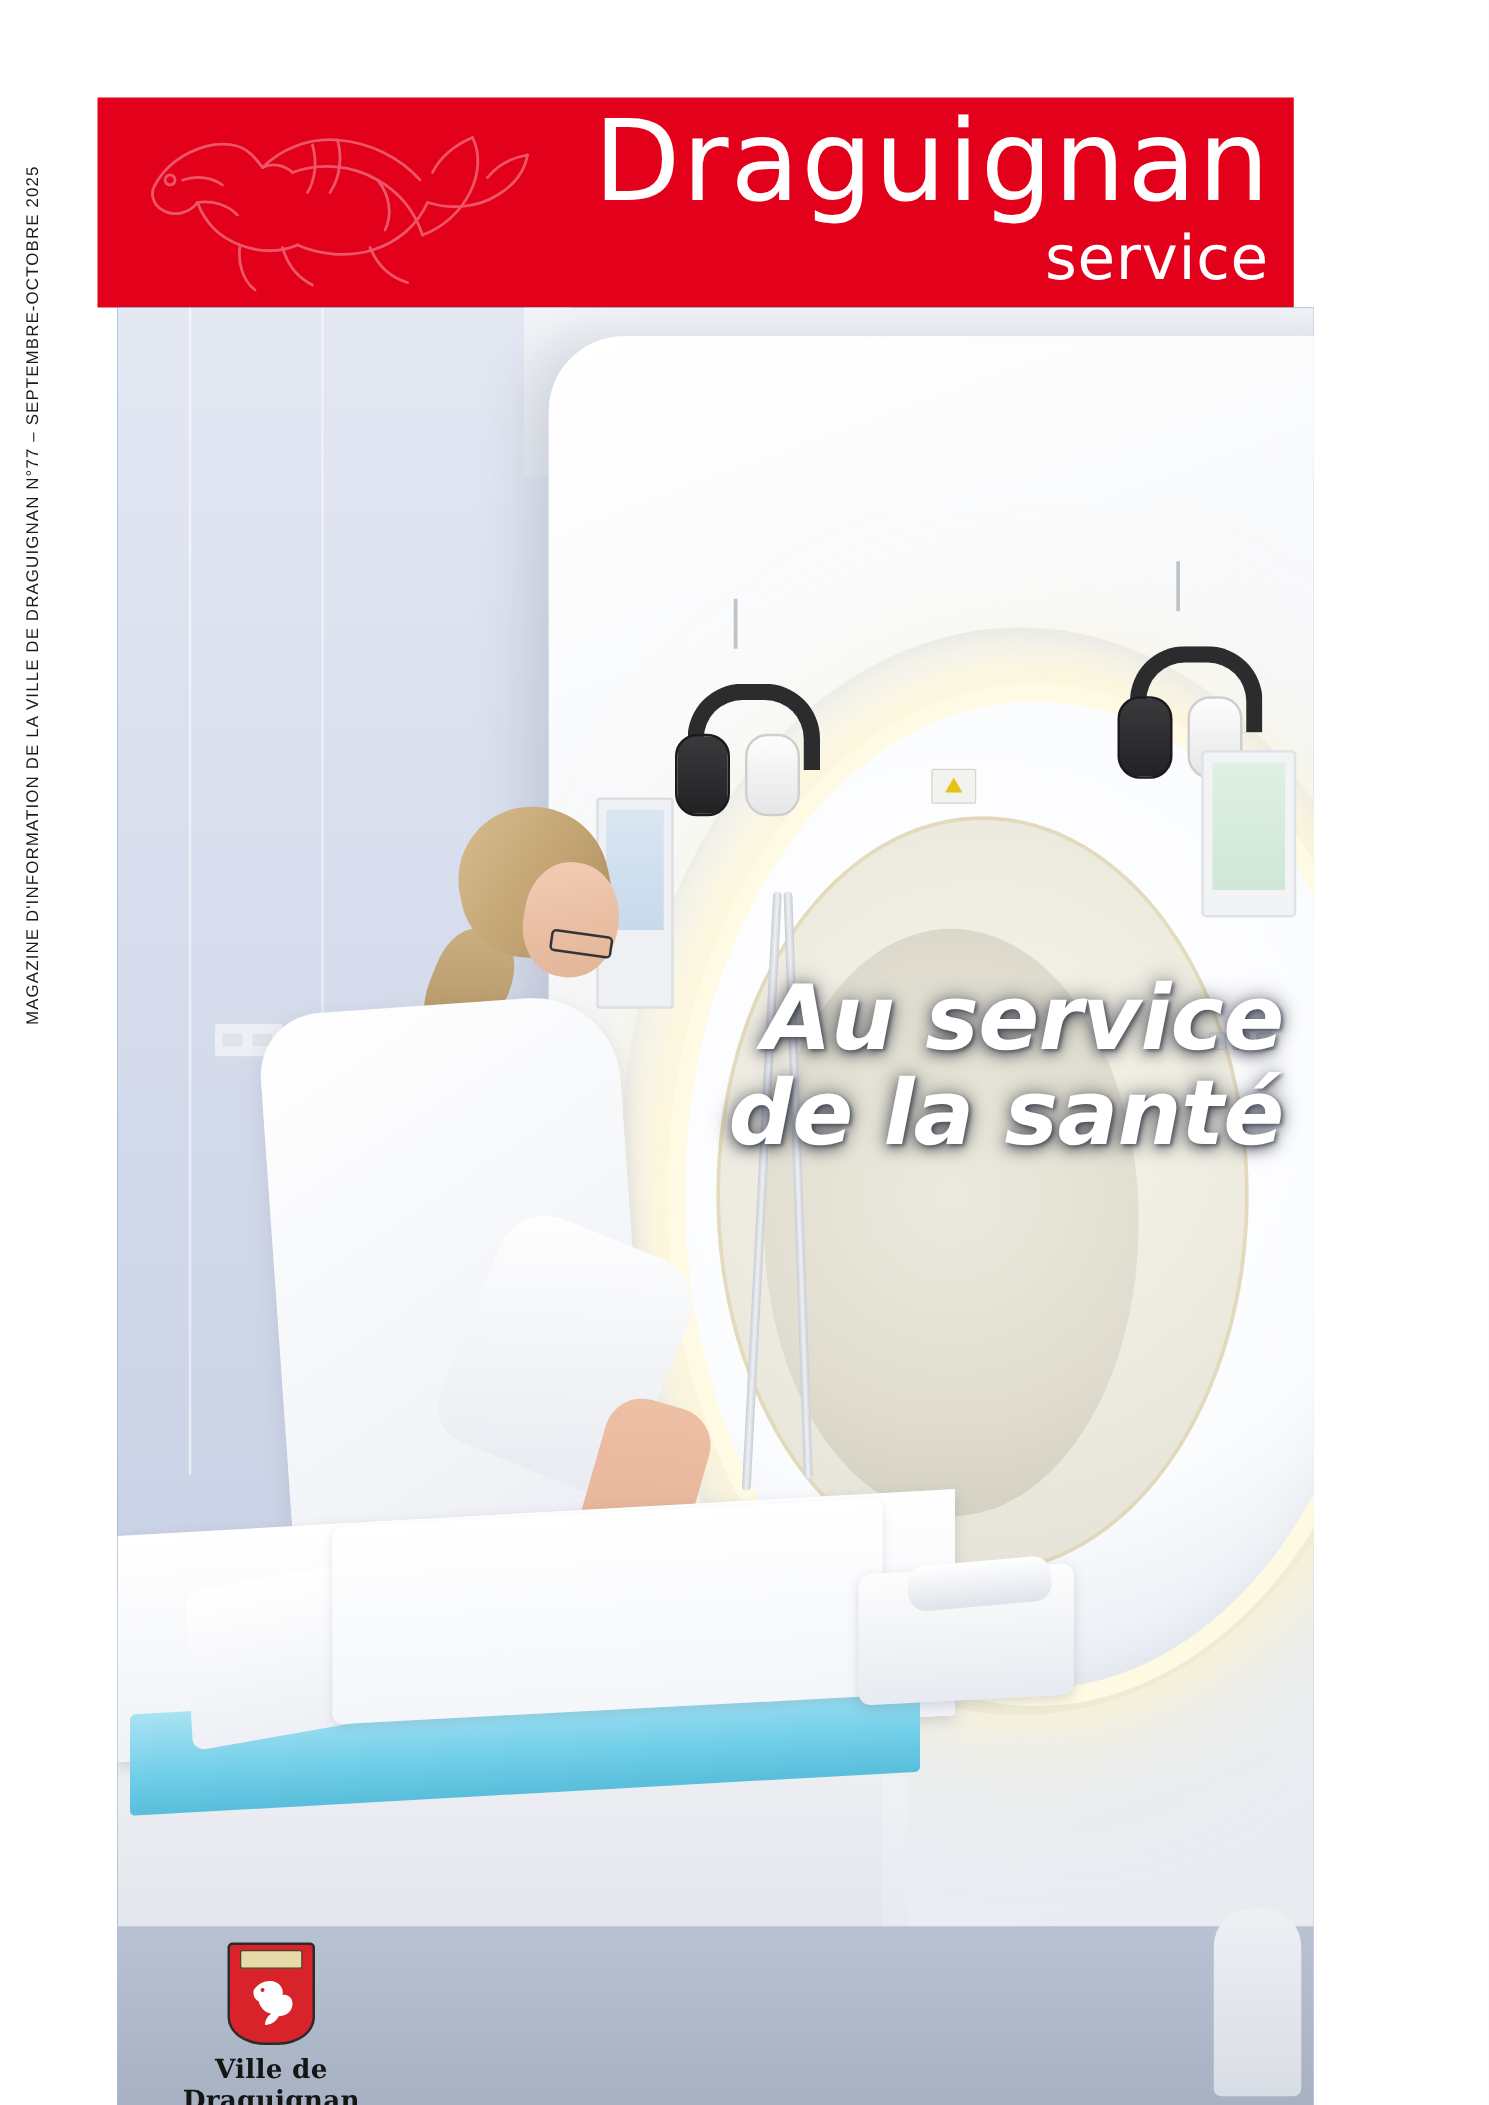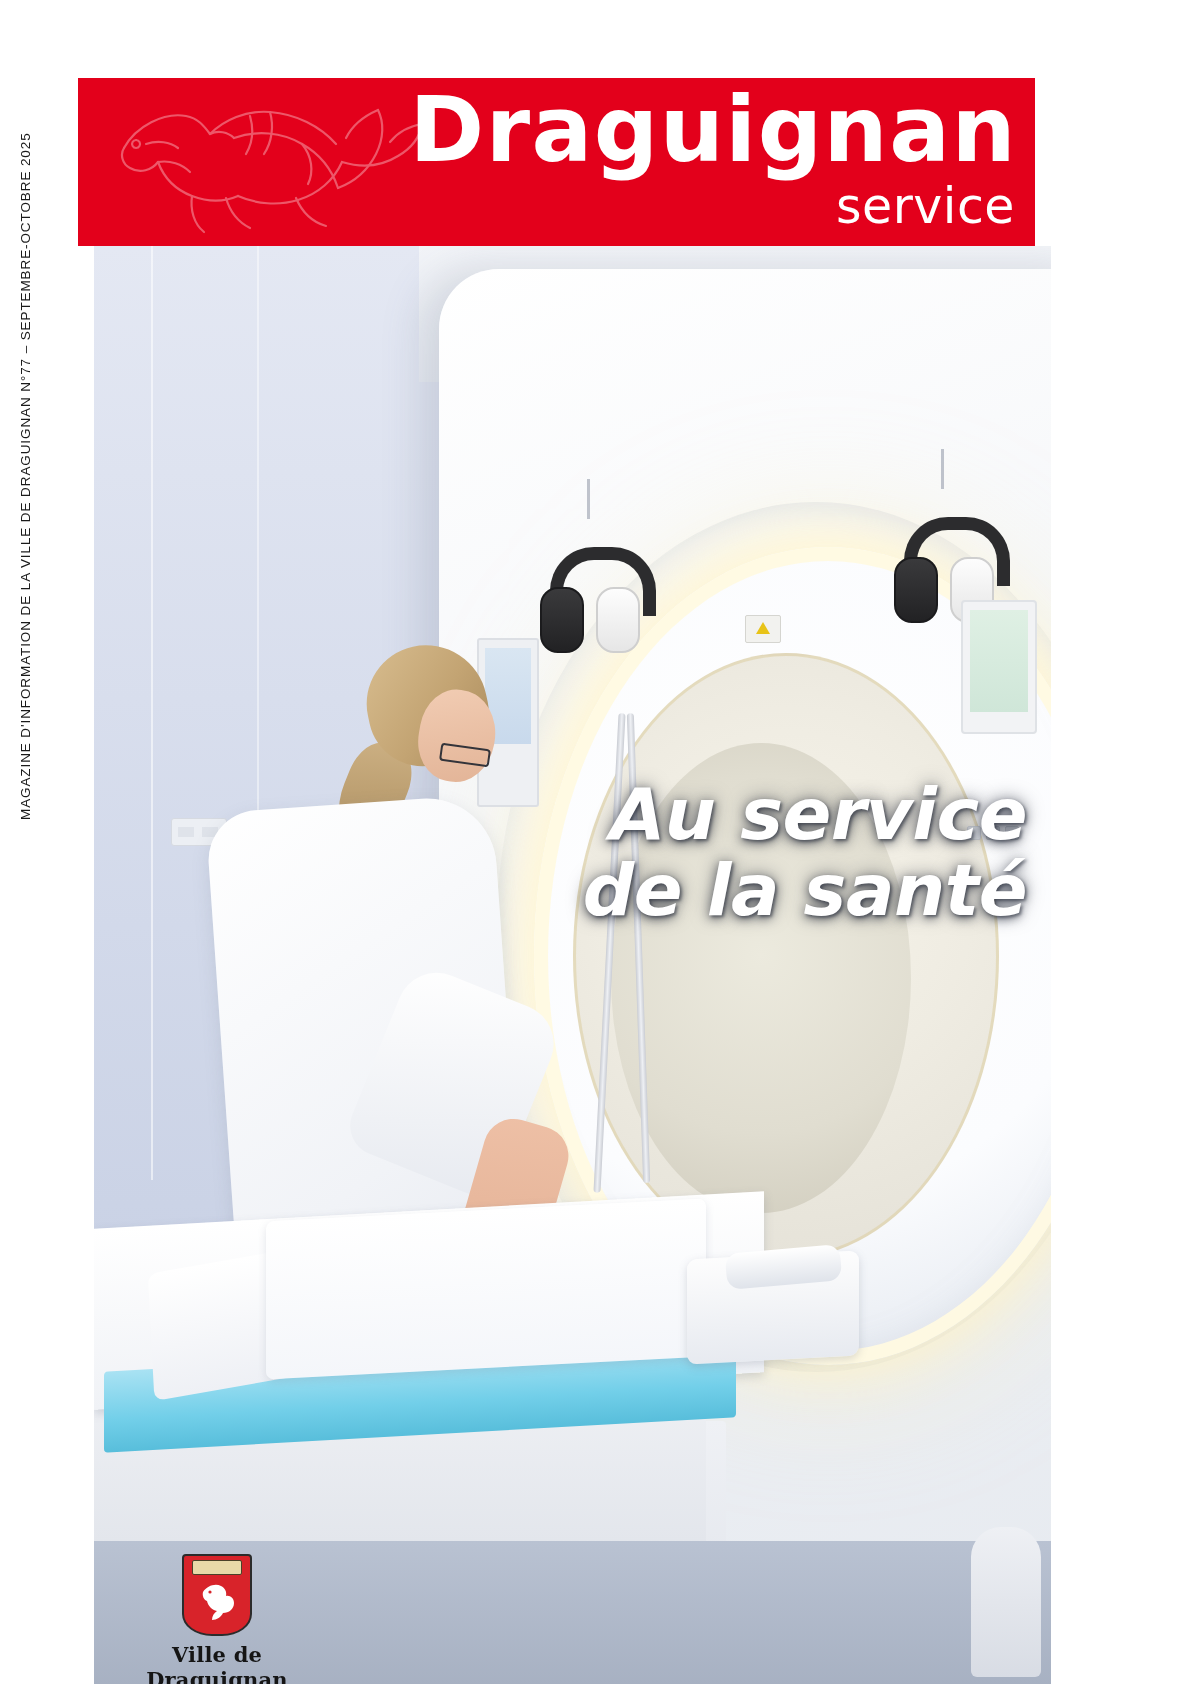--- a/index.html
+++ b/index.html
@@ -56,21 +56,21 @@
     height: 160px;
     opacity: 0.40;
   }
   .masthead .title {
     position: absolute;
     right: 18px;
     top: 6px;
     color: #ffffff;
     font-size: 90px;
     line-height: 1.02;
-    font-weight: 700;
+    font-weight: 400;
     letter-spacing: 1.5px;
     font-family: "DejaVu Sans", sans-serif;
   }
   .masthead .subtitle {
     position: absolute;
     right: 20px;
     top: 104px;
     color: #ffffff;
     font-size: 49px;
     line-height: 1;

